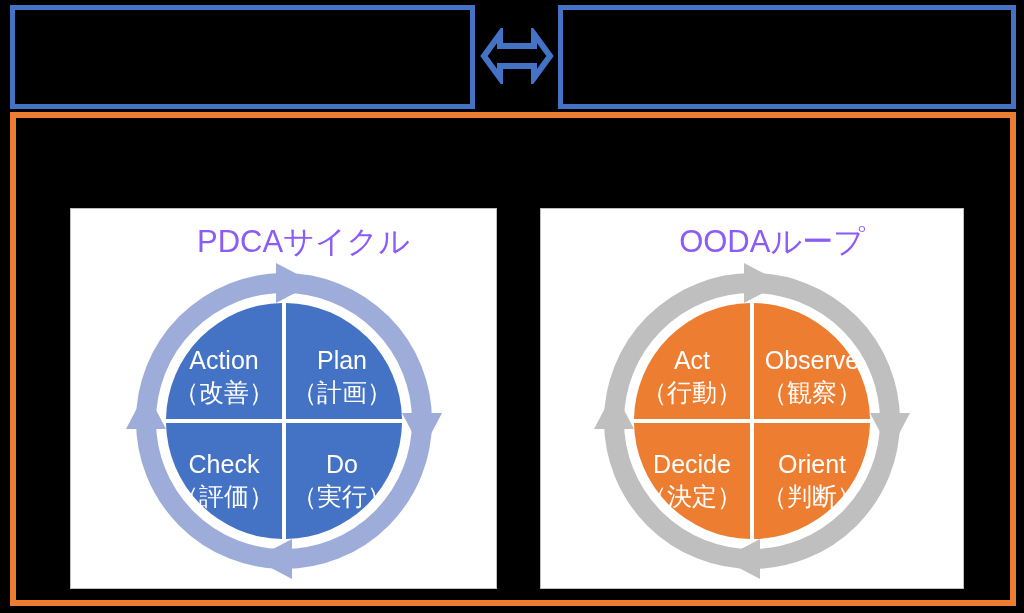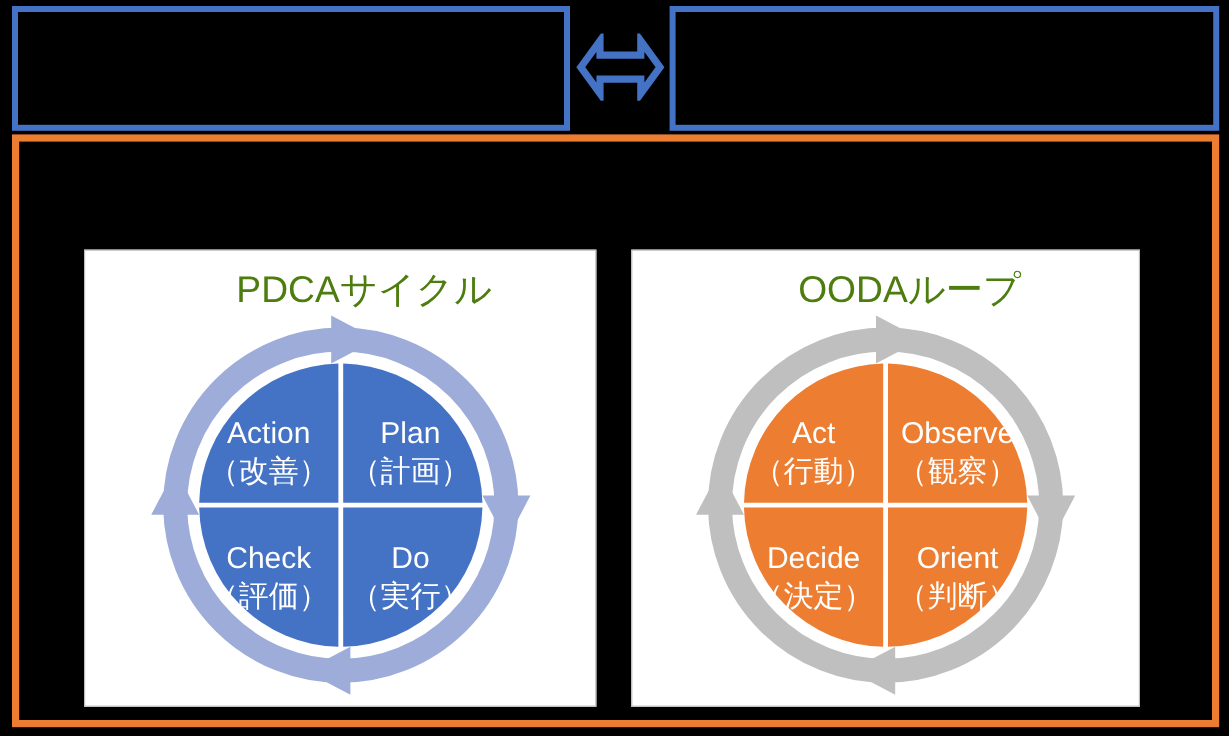--- a/index.html
+++ b/index.html
@@ -60,30 +60,30 @@
 
   
   .panel {
     position: absolute;
     box-sizing: border-box;
     background: #FFFFFF;
     border: 1px solid #BFBFBF;
     overflow: hidden;
   }
   #panel-pdca { left: 70px;  top: 208px; width: 427px; height: 381px; }
-  #panel-ooda { left: 526px; top: 208px; width: 424px; height: 381px; }
+  #panel-ooda { left: 540px; top: 208px; width: 424px; height: 381px; }
 
   .panel-title {
     position: absolute;
     left: 0;
     right: 0;
     top: 12px;
     text-align: center;
     font-size: 31px;
-    color: #4d7c0f;
+    color: #8b5cf6;
     letter-spacing: 0px;
     white-space: nowrap;
     padding-left: 40px;
   }
 
   .cycle-svg {
     position: absolute;
     left: 50%;
     top: 52px;
     transform: translateX(-50%);

